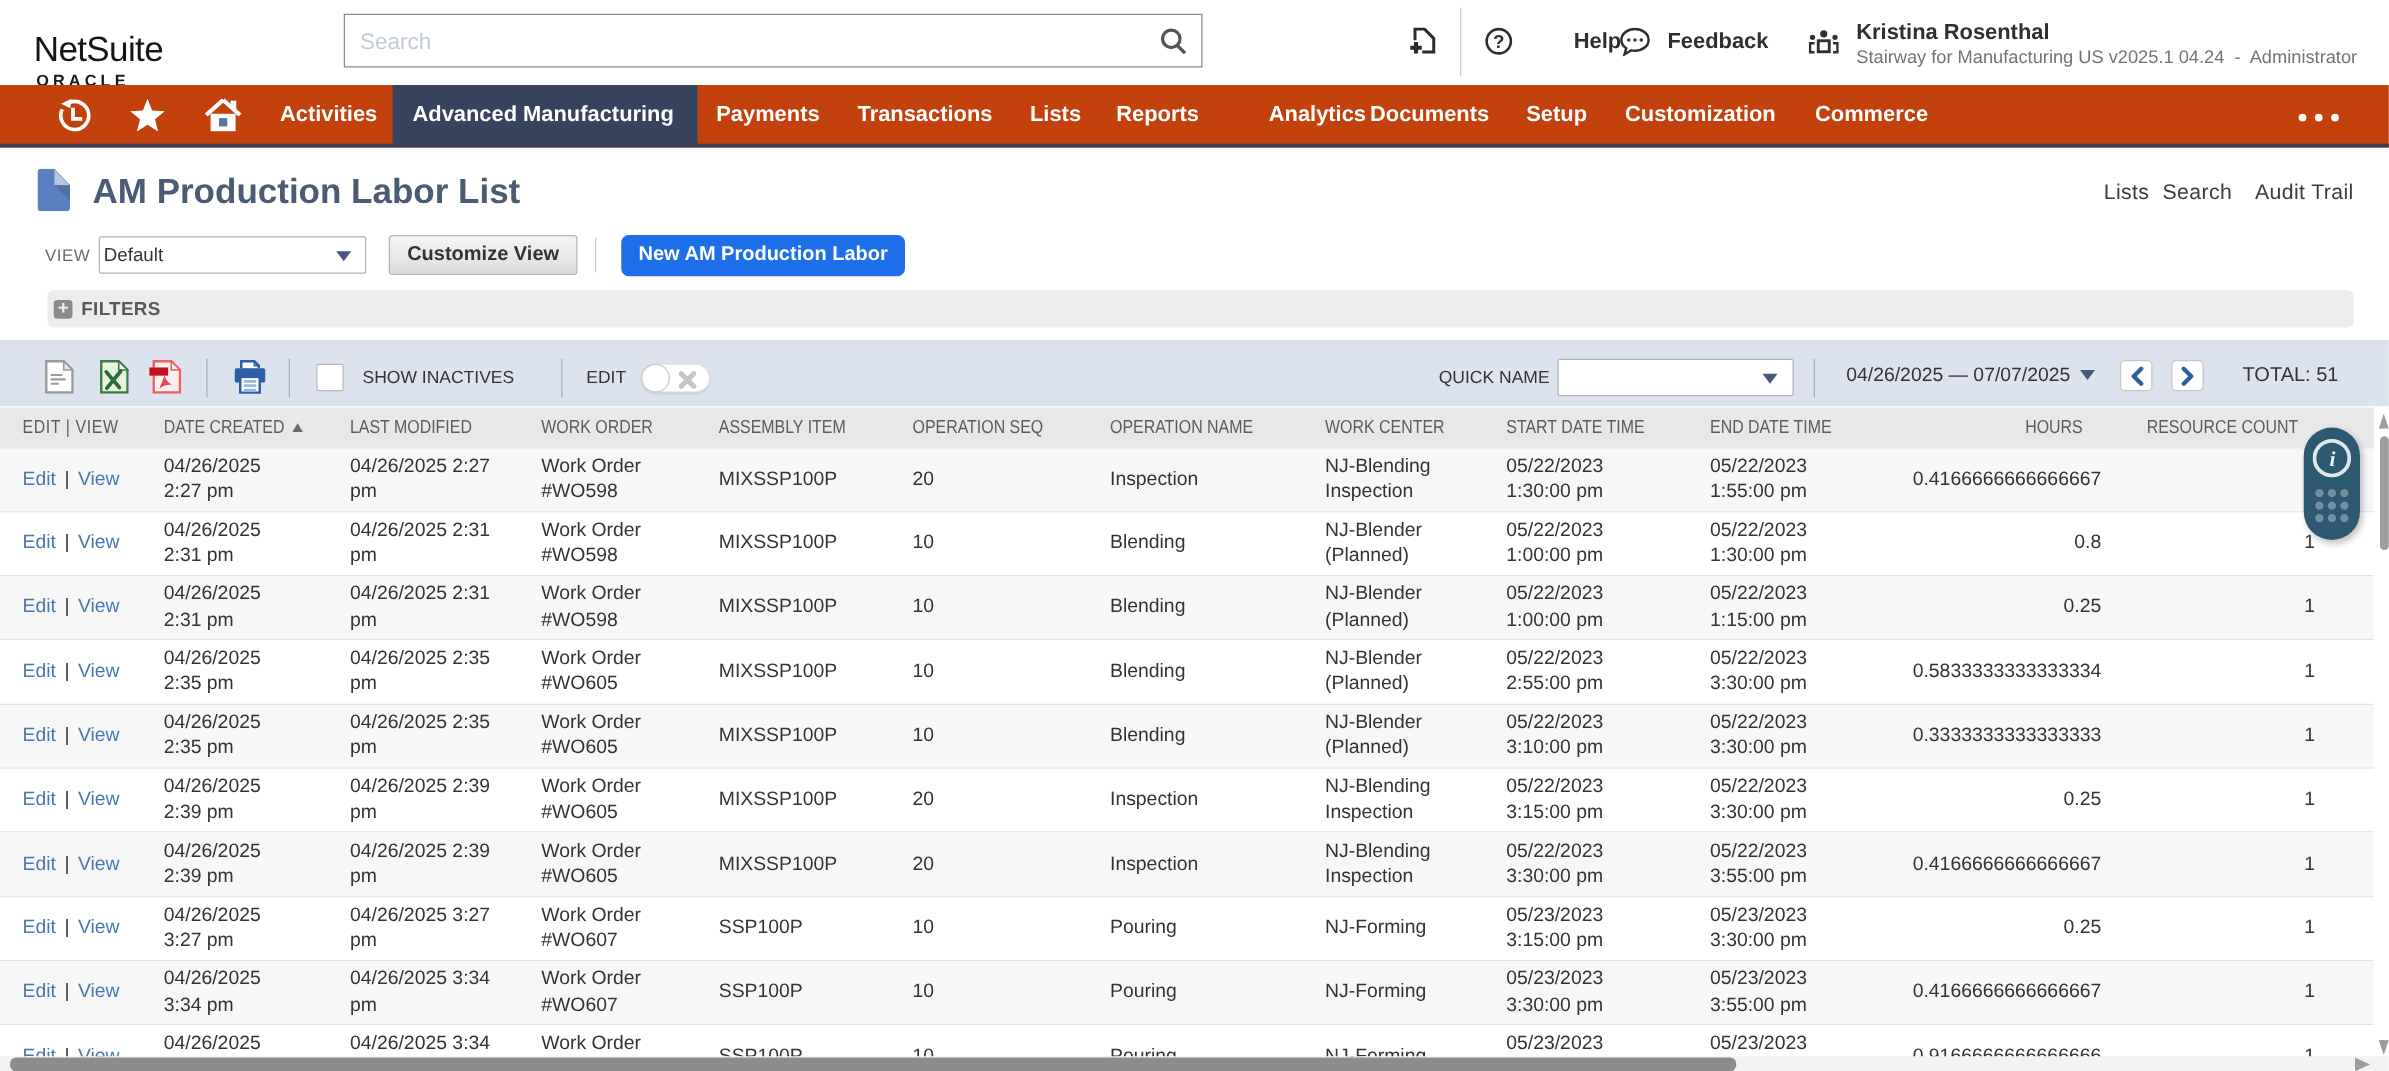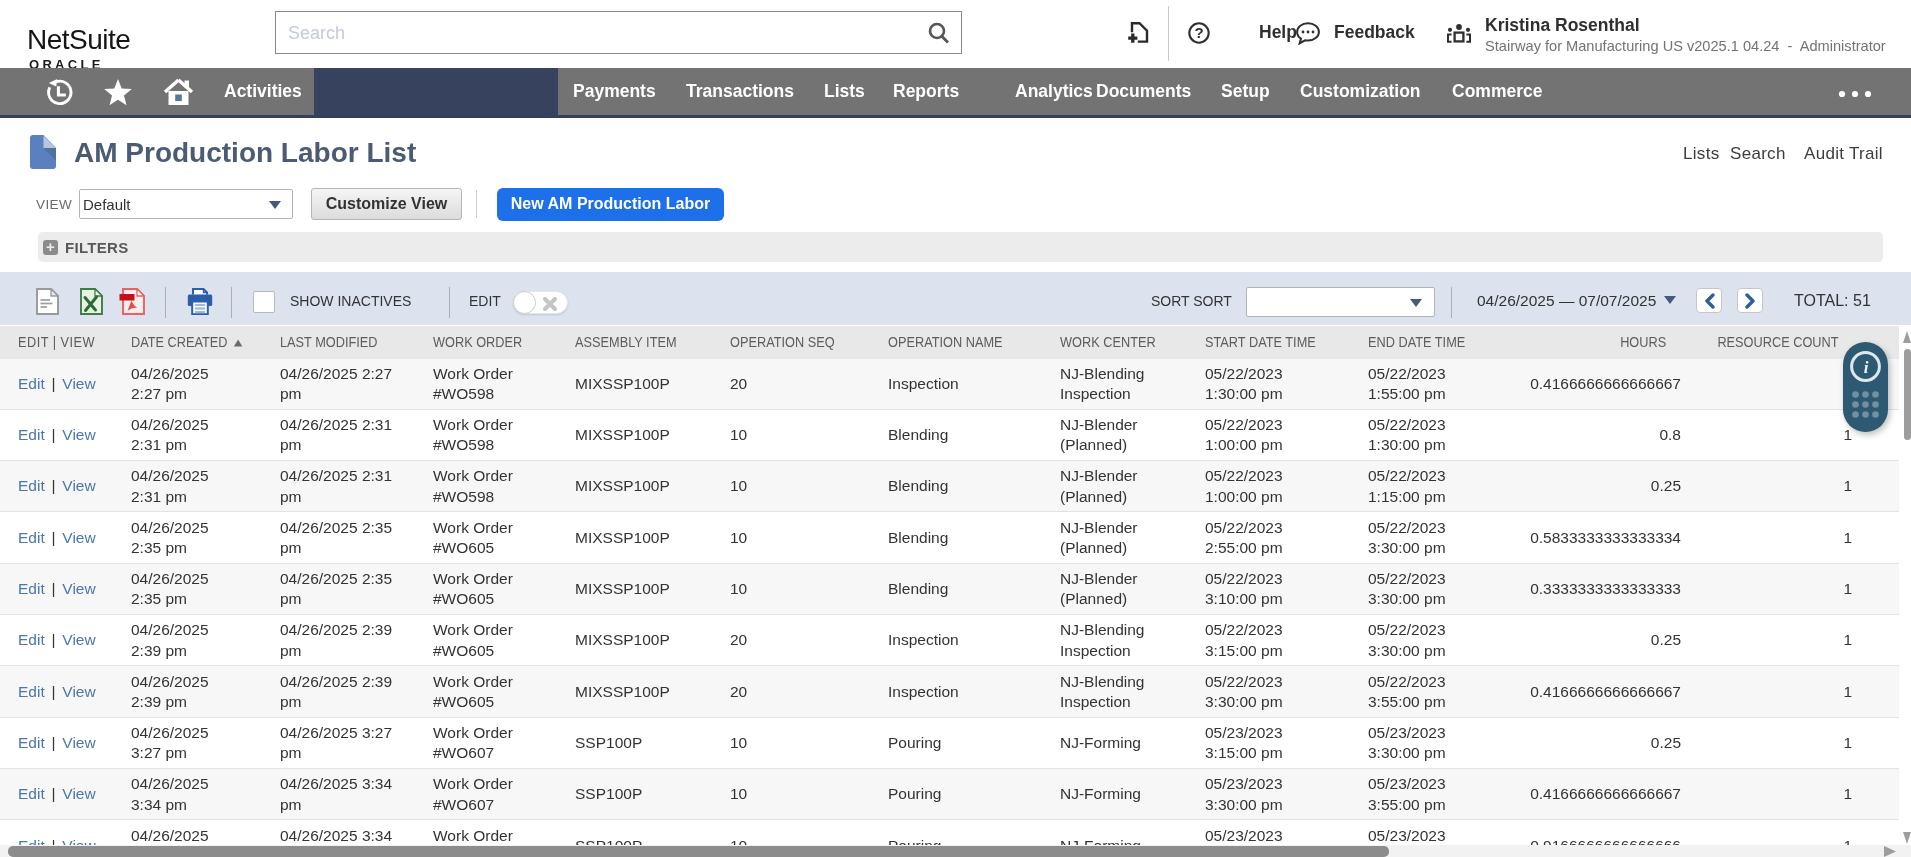--- a/index.html
+++ b/index.html
@@ -12,21 +12,21 @@
   letter-spacing:3.3px; color:#1b1b1b;margin-top:44px; }
 #logo-ns { position:absolute; left:27px; top:24px; font-size:28px; font-weight:400; color:#151515; letter-spacing:-0.5px;}
 #searchbox { position:absolute; left:275px; top:11px; width:687px; height:43px;
   border:1.5px solid #8a8a8a; background:#fff; }
 #searchbox .ph { position:absolute; left:12px; top:11px; font-size:18px; color:#c3cbd7; }
 #tb-divider { position:absolute; left:1168px; top:6px; width:1px; height:55px; background:#c9c9c9; }
 .toplabel { position:absolute; top:22px; font-size:17.5px; font-weight:700; color:#2f2f2f; }
 #username { position:absolute; left:1485px; top:15px; font-size:17.5px; font-weight:700; color:#2f2f2f; }
 #userrole { position:absolute; left:1485px; top:38px; font-size:14.6px; color:#737373; }
 
-#nav { position:absolute; left:0; top:68px; width:1911px; height:50px; background:#737373;
+#nav { position:absolute; left:0; top:68px; width:1911px; height:50px; background:#c2410c;
   border-bottom:3px solid #34405c; }
 .nitem { position:absolute; top:0; height:47px; line-height:47px; color:#fff;
   font-size:17.5px; font-weight:700; white-space:nowrap; }
 #nav-sel { position:absolute; left:314px; top:0; width:244px; height:47px; background:#36425e; }
 
 #title { position:absolute; left:74px; top:137px; font-size:28px; font-weight:700; color:#4a5b73; }
 .pglink { position:absolute; top:144px; font-size:17px; letter-spacing:0.3px; color:#3c3c3c; }
 
 #viewlab { position:absolute; left:36px; top:197px; font-size:13.5px; color:#6b6b6b; letter-spacing:0.4px;}
 #viewdd { position:absolute; left:79px; top:189px; width:214px; height:30px; background:#fff;
@@ -135,20 +135,21 @@
     <path d="M15 1 L18.7 10.4 L28.8 11 L21 17.4 L23.5 27.2 L15 21.8 L6.5 27.2 L9 17.4 L1.2 11 L11.3 10.4 Z" fill="#fff"></path>
   </svg>
   <svg class="abs" style="left:163px;top:9px" width="31" height="31" viewBox="0 0 31 31">
     <path d="M15.5 3 L29 15" fill="none" stroke="#fff" stroke-width="3.4"></path>
     <path d="M2 15 L15.5 3" fill="none" stroke="#fff" stroke-width="3.4"></path>
     <rect x="21.5" y="3.5" width="4.5" height="7" fill="#fff"></rect>
     <path d="M5.5 14 L5.5 28 L25.5 28 L25.5 14 Z" fill="#fff"></path>
     <rect x="12.2" y="17.5" width="6.6" height="6.6" fill="#5e7598"></rect>
   </svg>
   <div class="nitem" style="left:224px">Activities</div>
+  <div class="nitem" style="left:330px">Advanced Manufacturing</div>
   <div class="nitem" style="left:573px">Payments</div>
   <div class="nitem" style="left:686px">Transactions</div>
   <div class="nitem" style="left:824px">Lists</div>
   <div class="nitem" style="left:893px">Reports</div>
   <div class="nitem" style="left:1015px">Analytics</div>
   <div class="nitem" style="left:1096px">Documents</div>
   <div class="nitem" style="left:1221px">Setup</div>
   <div class="nitem" style="left:1300px">Customization</div>
   <div class="nitem" style="left:1452px">Commerce</div>
   <svg class="abs" style="left:1838px;top:22px" width="34" height="8" viewBox="0 0 34 8">
@@ -214,21 +215,21 @@
   <div id="chk"></div>
   <div class="tlab" style="left:290px">SHOW INACTIVES</div>
   <div class="tdiv" style="left:449px"></div>
   <div class="tlab" style="left:469px">EDIT</div>
   <div id="toggle">
       <span class="knob"></span>
     <svg class="abs" style="left:28px;top:4px" width="16" height="16" viewBox="0 0 16 16">
       <path d="M3 3 L13 13 M13 3 L3 13" stroke="#c6c6c6" stroke-width="4.2" stroke-linecap="round"></path>
     </svg>
   </div>
-  <div class="tlab" style="left:1151px">SORT SORT</div>
+  <div class="tlab" style="left:1151px">QUICK NAME</div>
   <div class="tdiv" style="left:1451px"></div>
   <div class="tlab" style="left:1477px;top:20px;font-size:15.5px">04/26/2025 — 07/07/2025</div>
   <span class="dtri" style="left:1664px;top:24px"></span>
   <div class="tlab" style="left:1794px;top:20px;font-size:16px">TOTAL: 51</div>
 </div>
 <div id="qsdd">
     <span class="dtri" style="right:12px;top:11px"></span>
   </div>
 <div class="navbtn" style="left:1696px">
   <svg style="margin:4px auto 0" width="13" height="16" viewBox="0 0 13 16">

